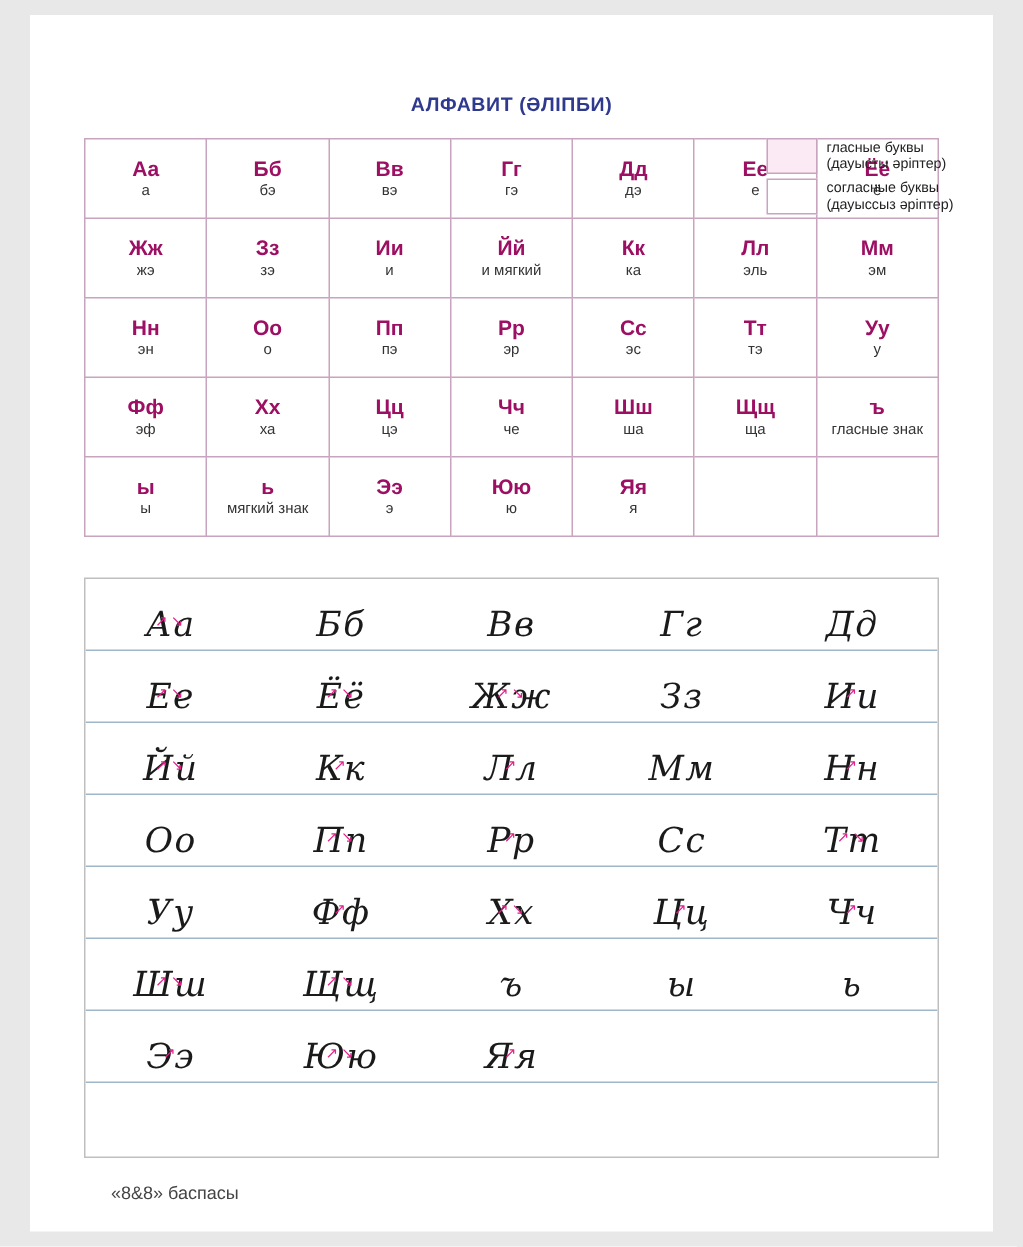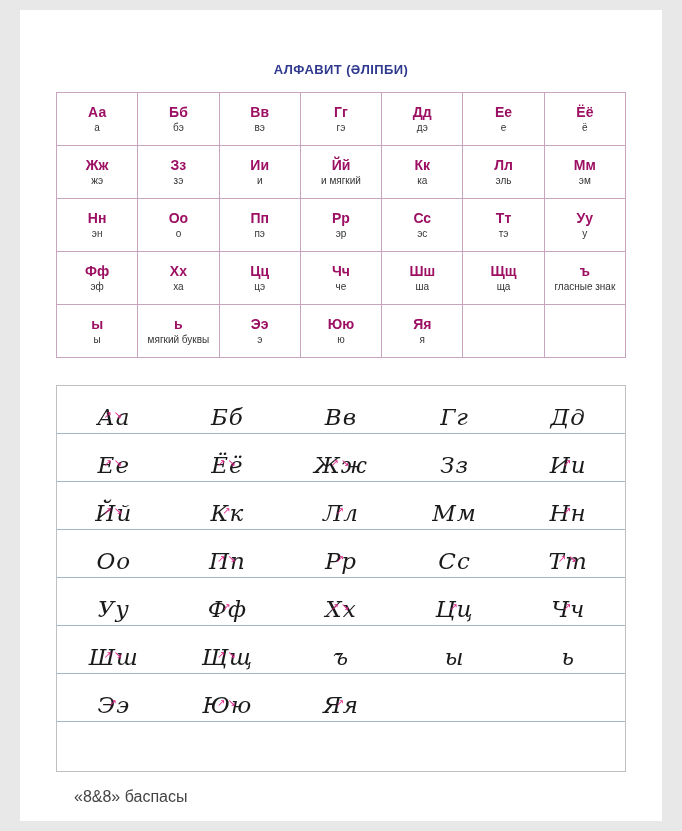--- a/index.html
+++ b/index.html
@@ -138,21 +138,21 @@
     font-size: 10px;
     color: #e0218a;
     letter-spacing: 2px;
     font-style: normal;
     font-family: "Liberation Sans", sans-serif;
   }
   .footer {
     position: absolute;
     left: 54px;
     top: 778px;
-    font-size: 16px;
+    font-size: 12px;
     color: #444;
   }
 </style>
 </head>
 <body>
 
 <div class="page">
 
   <div class="title">АЛФАВИТ (ӘЛІПБИ)</div>
 
@@ -284,40 +284,56 @@
           </td>
         </tr>
 
         <tr>
           <td class="vowel">
             <span class="cell-letters">ы</span>
             <span class="cell-name">ы</span>
           </td>
           <td>
             <span class="cell-letters">ь</span>
-            <span class="cell-name">мягкий буквы</span>
+            <span class="cell-name">мягкий знак</span>
           </td>
           <td class="vowel">
             <span class="cell-letters">Ээ</span>
             <span class="cell-name">э</span>
           </td>
           <td class="vowel">
             <span class="cell-letters">Юю</span>
             <span class="cell-name">ю</span>
           </td>
           <td class="vowel">
             <span class="cell-letters">Яя</span>
             <span class="cell-name">я</span>
           </td>
           <td class="empty"></td>
           <td class="empty"></td>
         </tr>
       </tbody>
     </table>
 
+    <div class="legend">
+      <div class="legend-row">
+        <div class="swatch vowel"></div>
+        <div class="legend-text">
+          <div>гласные буквы</div>
+          <div>(дауысты әріптер)</div>
+        </div>
+      </div>
+      <div class="legend-row">
+        <div class="swatch cons"></div>
+        <div class="legend-text">
+          <div>согласные буквы</div>
+          <div>(дауыссыз әріптер)</div>
+        </div>
+      </div>
+    </div>
   </div>
 
   <div class="cursive">
     <div class="ruled-line" style="top:47px"></div>
     <div class="ruled-line" style="top:95px"></div>
     <div class="ruled-line" style="top:143px"></div>
     <div class="ruled-line" style="top:191px"></div>
     <div class="ruled-line" style="top:239px"></div>
     <div class="ruled-line" style="top:287px"></div>
     <div class="ruled-line" style="top:335px"></div>

